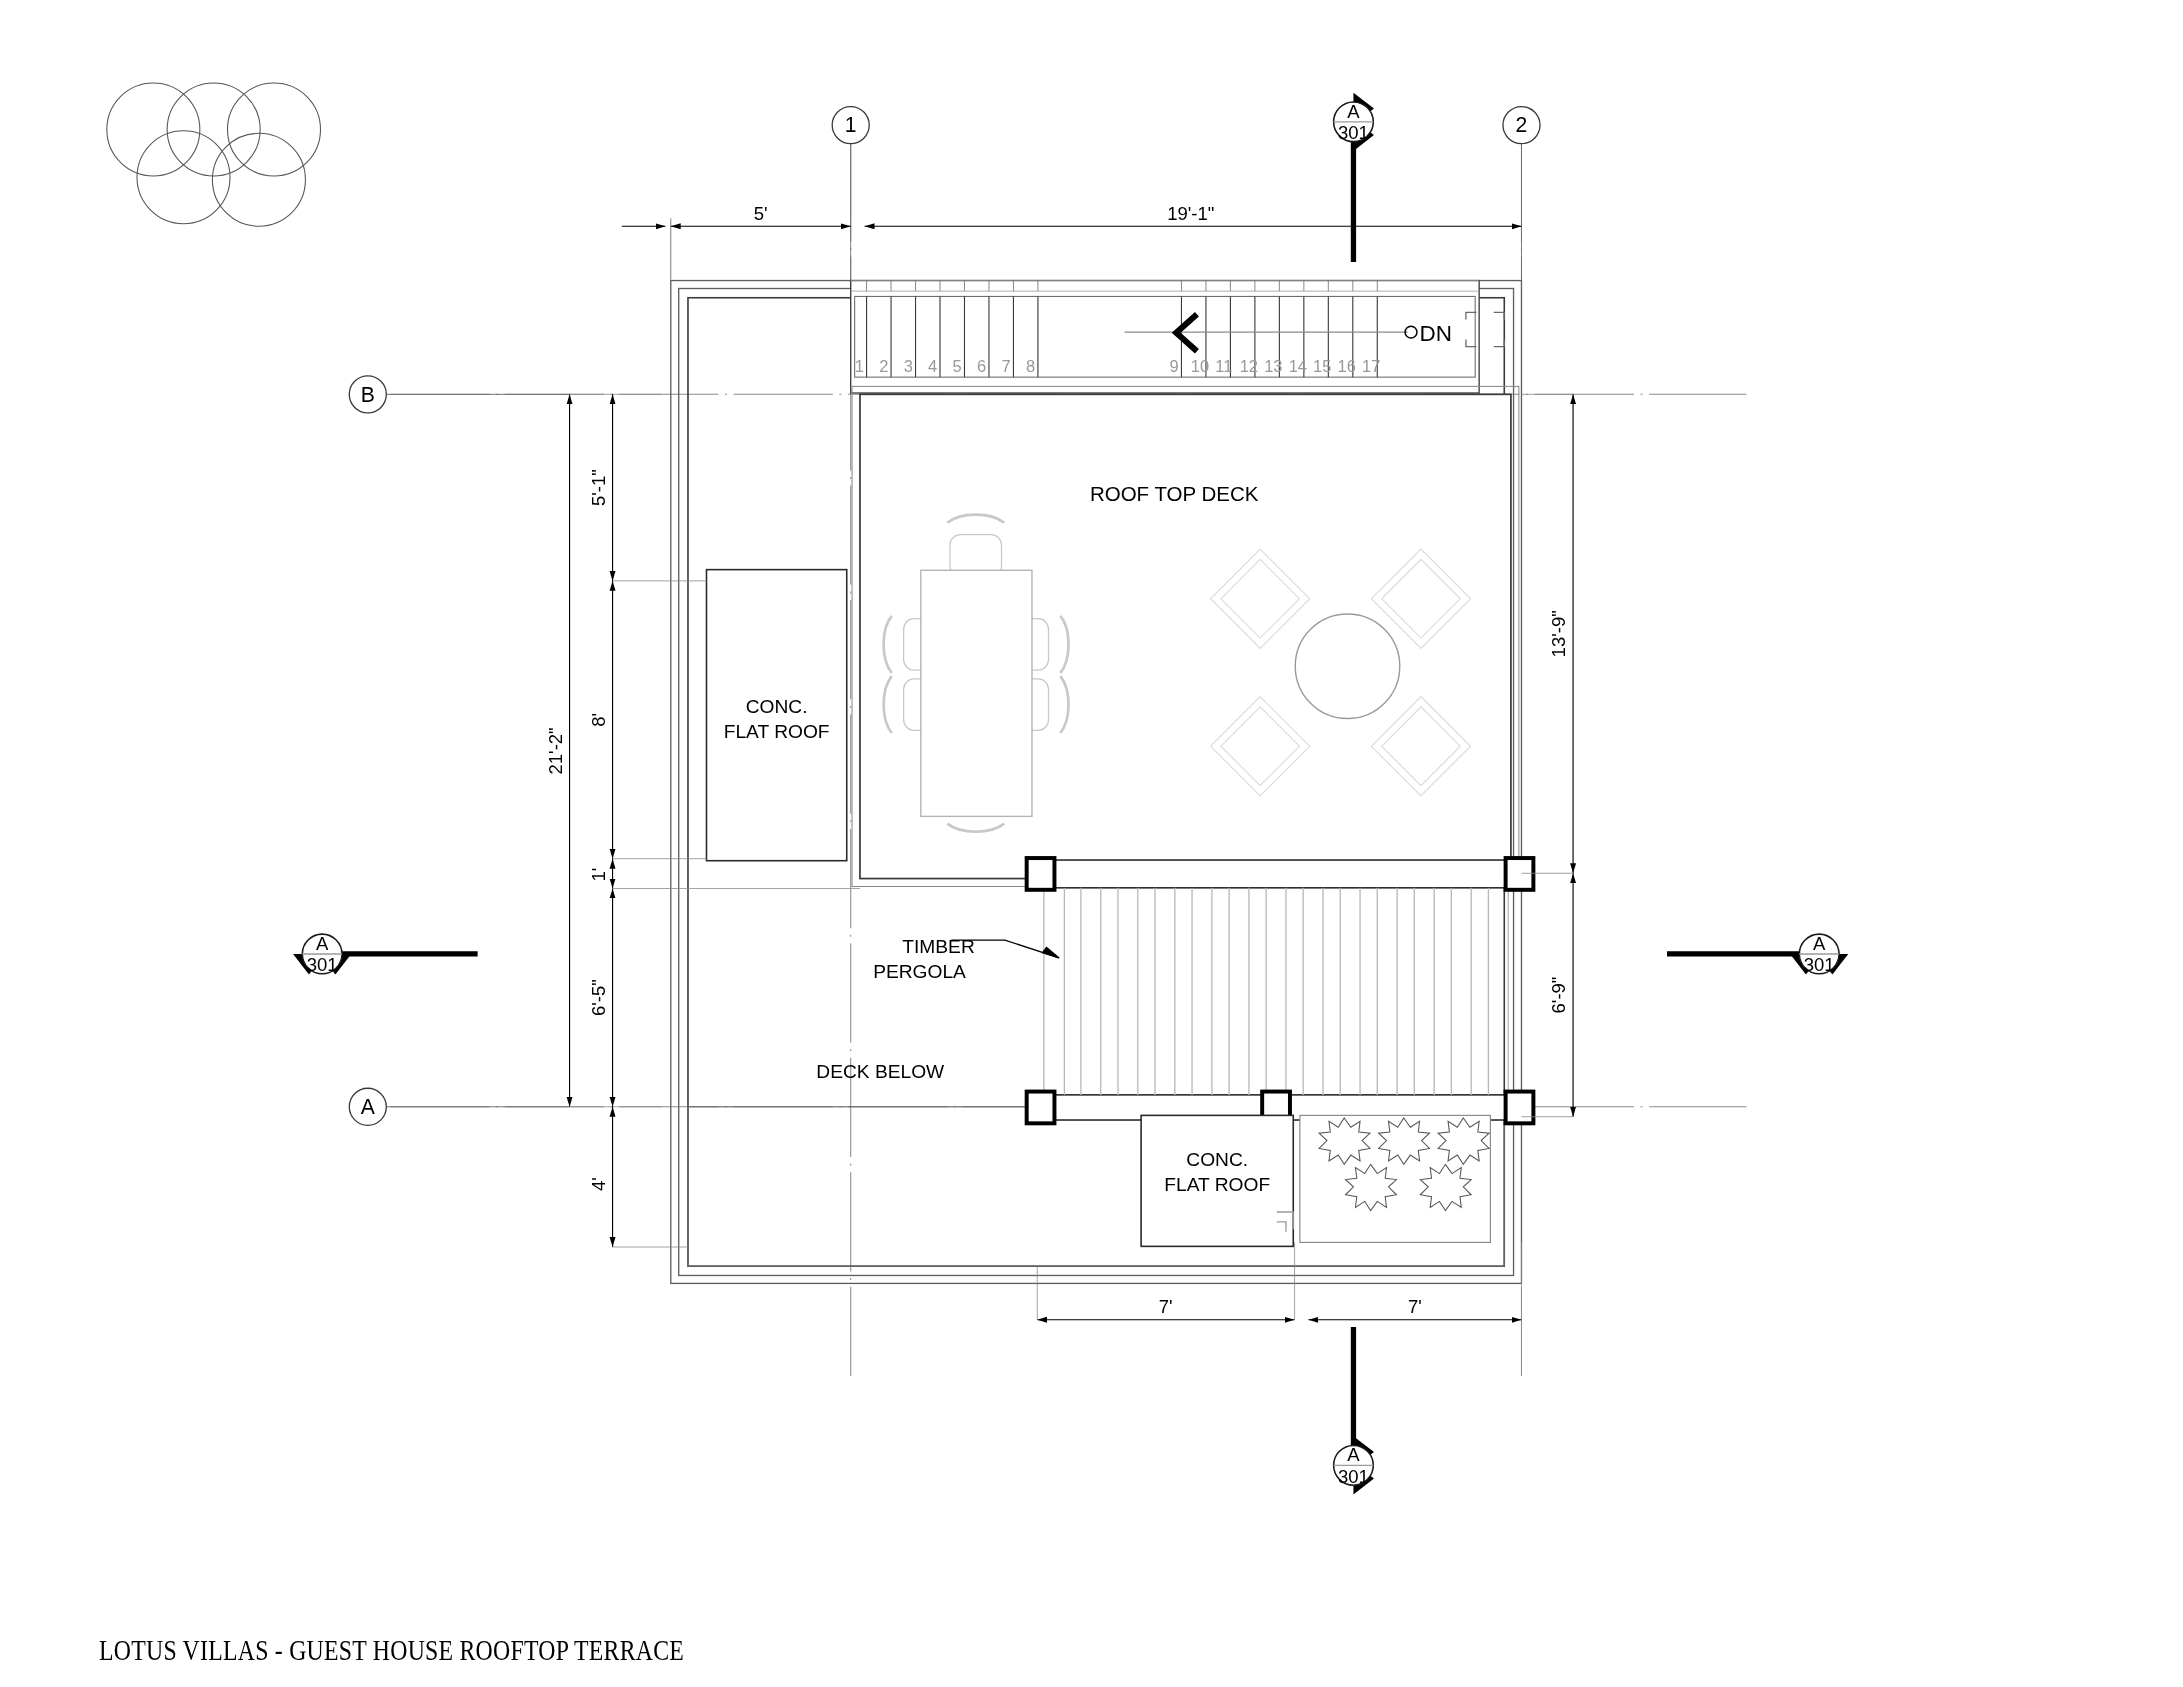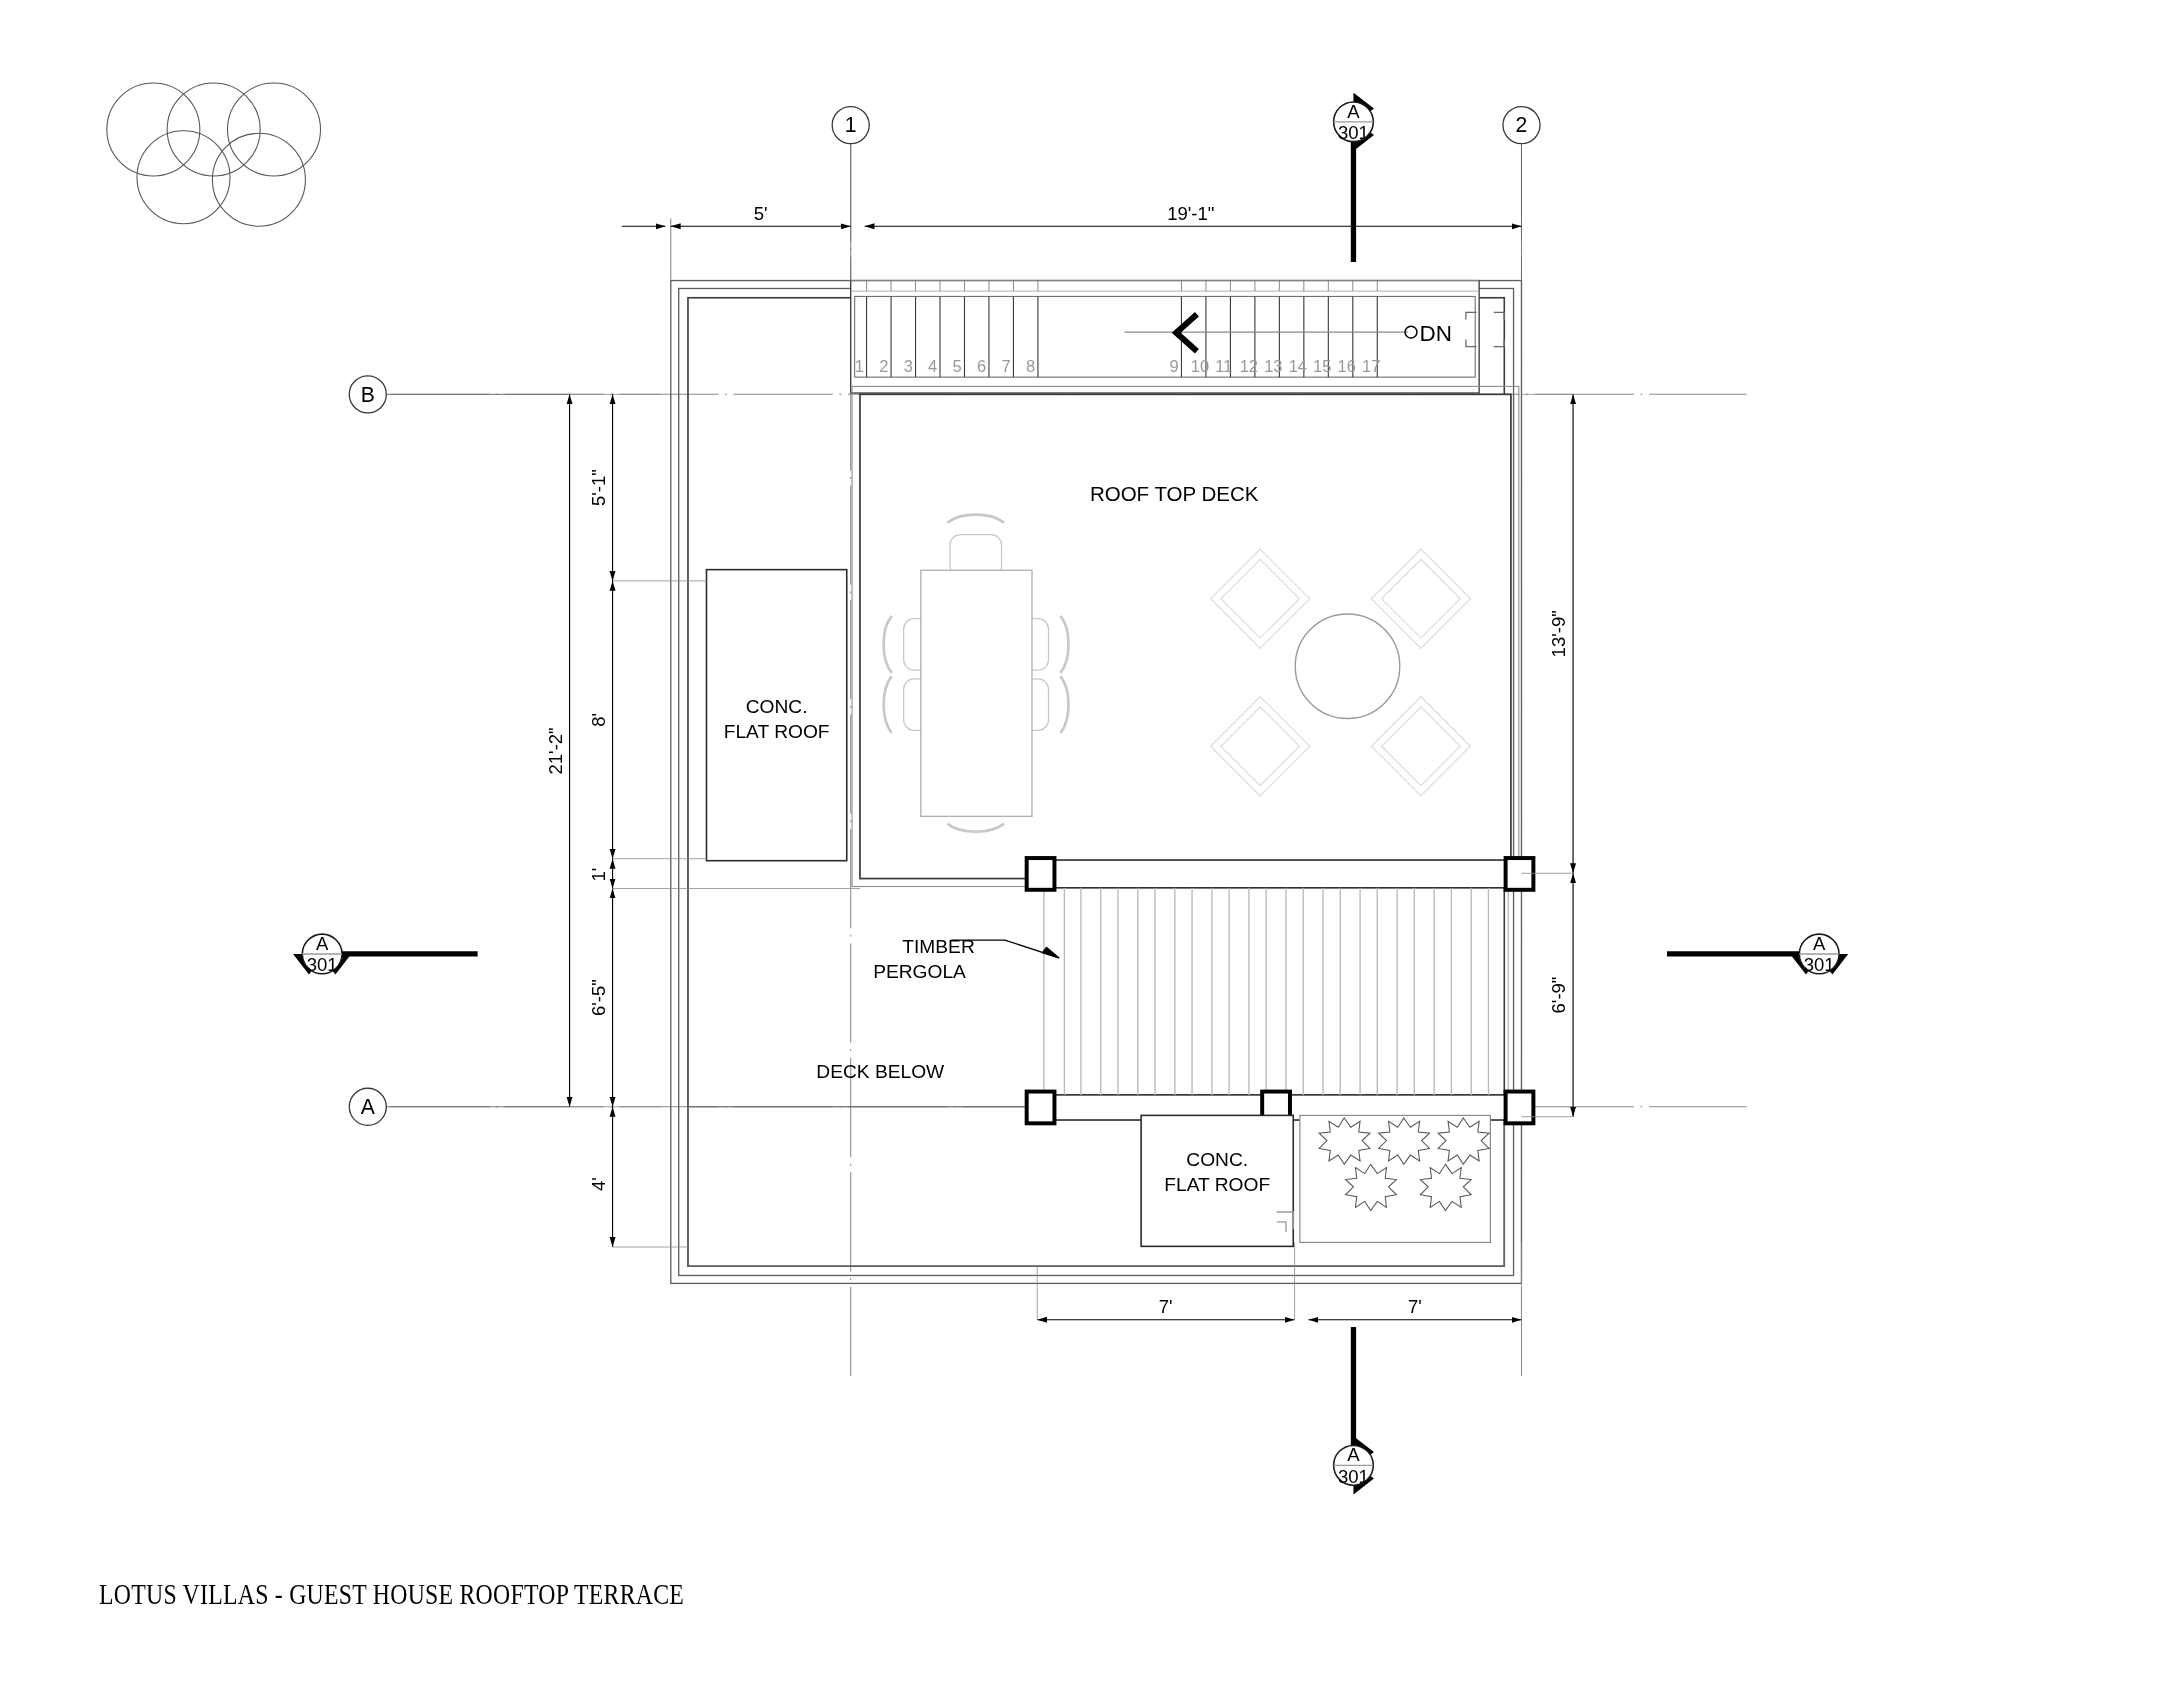--- a/index.html
+++ b/index.html
@@ -391,16 +391,16 @@
     <path d="M2706 1442 L2730 1473 L2754 1442 Z" fill="#000"></path>
     <path d="M2746 1442 L2770 1473 L2794 1442 Z" fill="#000"></path>
     <circle cx="2750" cy="1442" r="30" fill="#fff" stroke="#1a1a1a" stroke-width="2.4"></circle>
     <line x1="2720" y1="1442" x2="2780" y2="1442" stroke="#9a9a9a" stroke-width="2"></line>
     <text x="2750" y="1436" font-size="28" text-anchor="middle" fill="#000" font-family="Liberation Sans, sans-serif">A</text>
     <text x="2750" y="1468" font-size="28" text-anchor="middle" fill="#000" font-family="Liberation Sans, sans-serif">301</text>
   </g>
 </svg>
 </div>
 
-<div style="position:absolute;left:99px;top:1578px;">
+<div style="position:absolute;left:99px;top:1634px;">
   <div class="ttl">LOTUS VILLAS - GUEST HOUSE ROOFTOP TERRACE</div>
 </div>
 
 
 </body></html>

